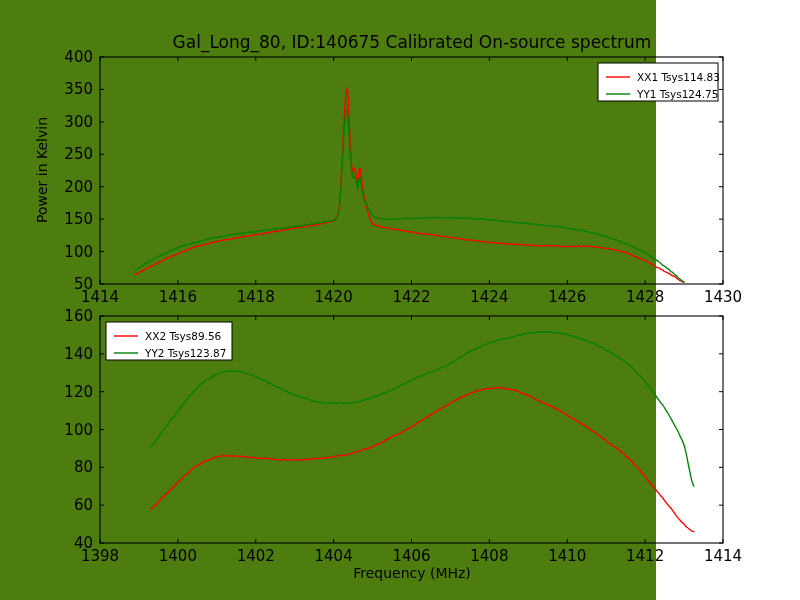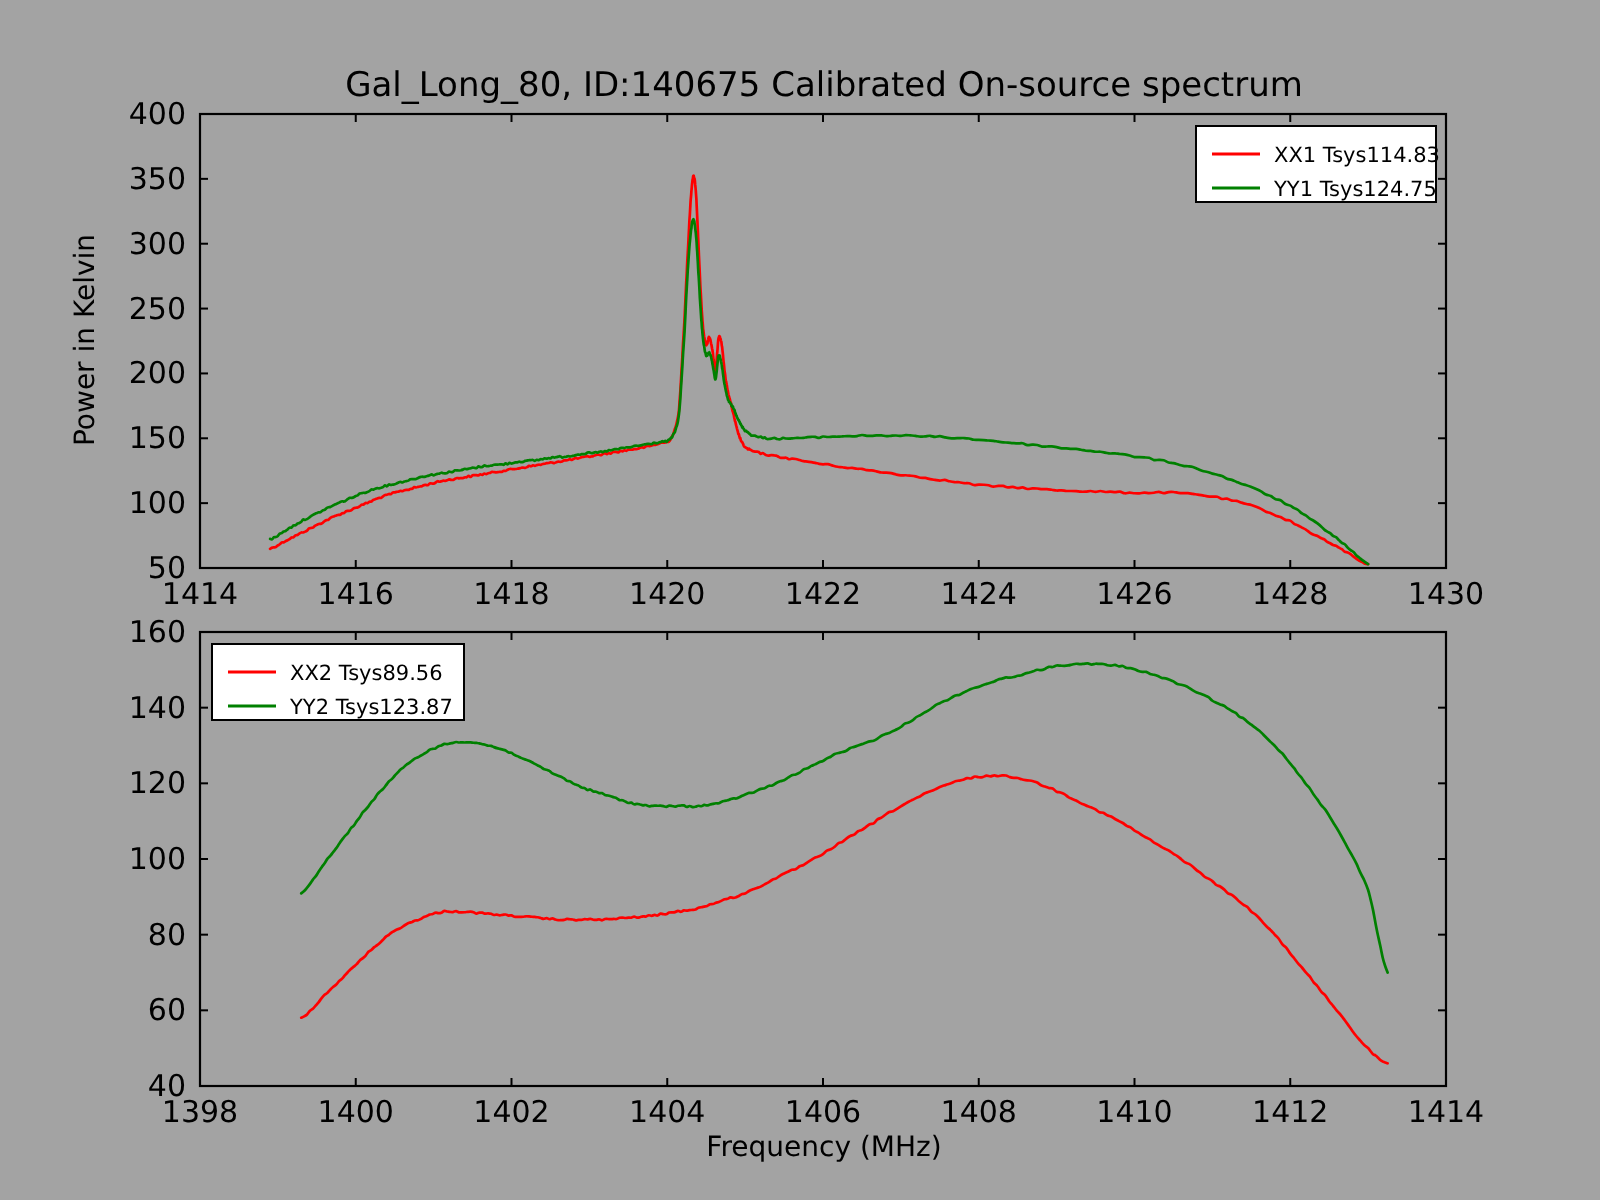--- a/index.html
+++ b/index.html
@@ -10,23 +10,23 @@
   body {
     width: 800px;
     height: 600px;
     font-family: "DejaVu Sans", sans-serif;
     overflow: hidden;
     position: relative;
   }
   #figure {
     position: absolute;
     left: 0; top: 0;
-    width: 800px;
+    width: 656px;
     height: 600px;
-    background: #a3a3a3;
+    background: #4d7c0f;
   }
   svg { display: block; }
   .axis-line {
     fill: none;
     stroke: #000000;
     stroke-width: 1.1;
   }
   .tick-line {
     stroke: #000000;
     stroke-width: 1.0;

